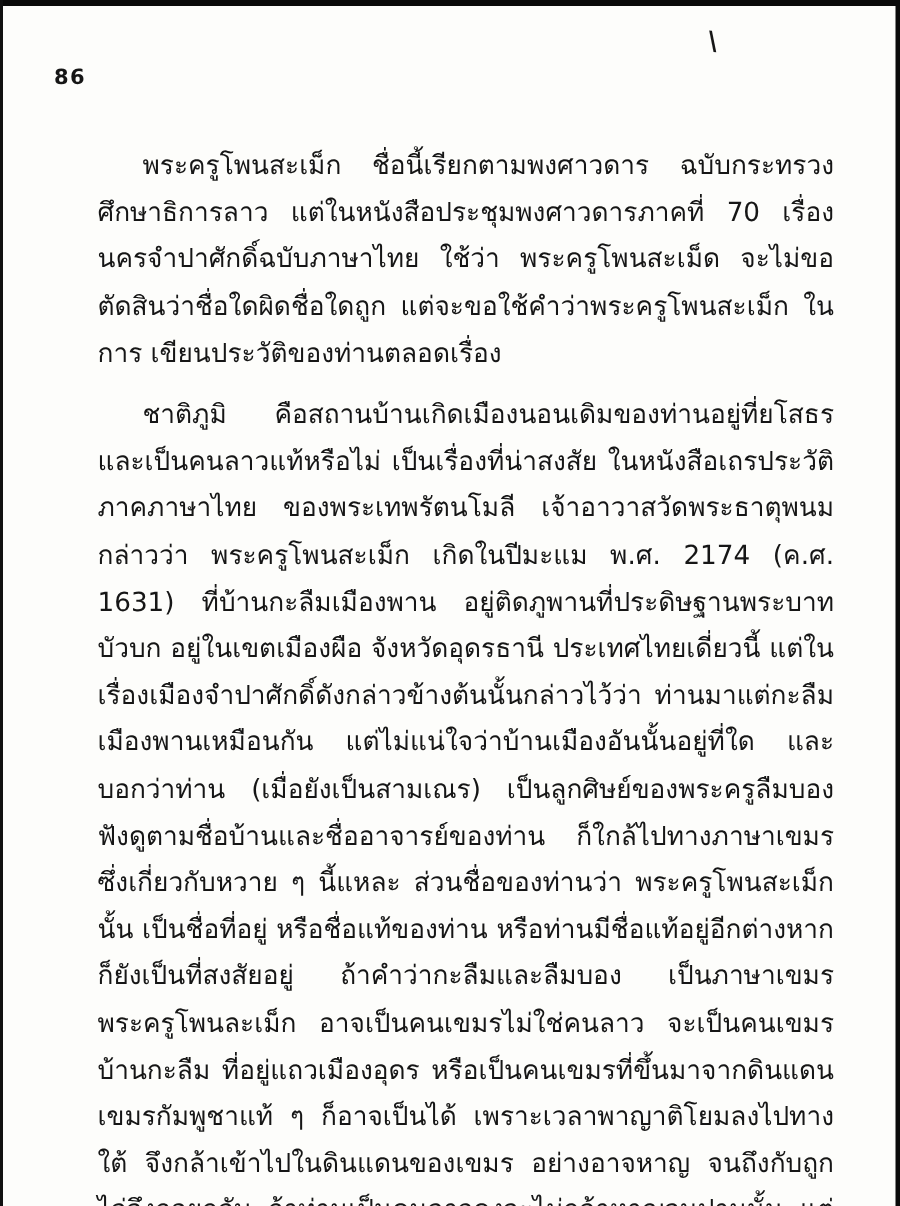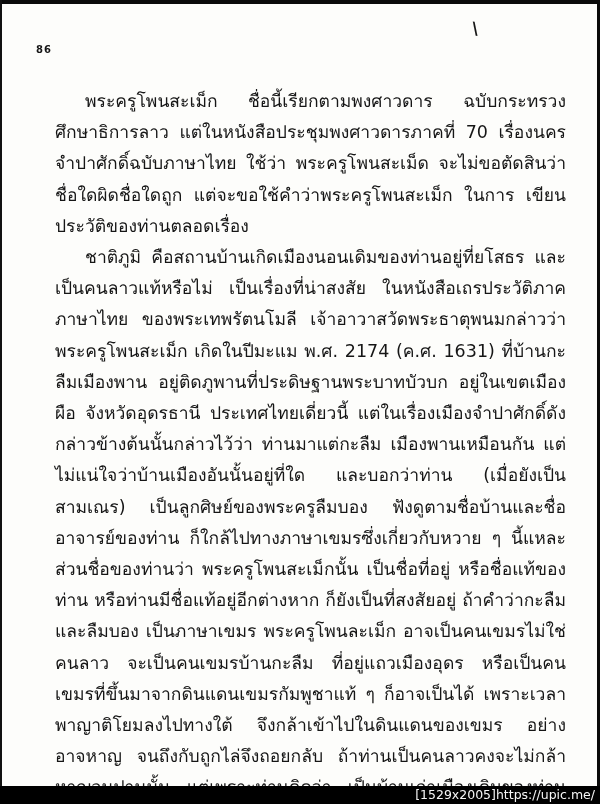--- a/index.html
+++ b/index.html
@@ -18,34 +18,34 @@
   .frame-left {
     position: absolute; top: 0; left: 0;
     width: 2px; height: 100%; background: #111;
   }
   .frame-right {
     position: absolute; top: 0; right: 0;
     width: 3px; height: 100%; background: #0a0a0a;
   }
   .page-number {
     position: absolute; left: 36px; top: 44px;
-    font-size: 10px; font-weight: bold; color: #161616;
+    font-size: 14px; font-weight: bold; color: #161616;
     letter-spacing: 1px;
   }
   .stray-mark {
     position: absolute; left: 472px; top: 18px;
     font-size: 17px; font-weight: bold; color: #161616;
     transform: rotate(6deg);
   }
   .text-body {
     position: absolute; left: 55px; top: 86px;
     width: 511px; color: #161616;
   }
   .text-body p {
-    margin: 0;
+    margin: 10px;
     font-size: 17.5px;
     line-height: 31.2px;
     text-align: justify;
     text-indent: 30px;
     color: #161616;
   }
   .text-body p b { font-weight: normal; }
   .bottom-bar {
     position: absolute; left: 0; bottom: 0;
     width: 100%; height: 18px; background: #000;
@@ -69,16 +69,13 @@
   <div class="frame-right"></div>
 
   <div class="page-number">86</div>
   <div class="stray-mark">\</div>
 
   <div class="text-body">
       <p>พระครูโพนสะเม็ก ชื่อนี้เรียกตามพงศาวดาร ฉบับกระทรวงศึกษาธิการลาว แต่ในหนังสือประชุมพงศาวดารภาคที่ 70 เรื่องนครจำปาศักดิ์ฉบับภาษาไทย ใช้ว่า พระครูโพนสะเม็ด จะไม่ขอตัดสินว่าชื่อใดผิดชื่อใดถูก แต่จะขอใช้คำว่าพระครูโพนสะเม็ก ในการ เขียนประวัติของท่านตลอดเรื่อง</p>
       <p><b>ชาติภูมิ</b> คือสถานบ้านเกิดเมืองนอนเดิมของท่านอยู่ที่ยโสธร และเป็นคนลาวแท้หรือไม่ เป็นเรื่องที่น่าสงสัย ในหนังสือเถรประวัติภาคภาษาไทย ของพระเทพรัตนโมลี เจ้าอาวาสวัดพระธาตุพนมกล่าวว่า พระครูโพนสะเม็ก เกิดในปีมะแม พ.ศ. 2174 (ค.ศ. 1631) ที่บ้านกะลืมเมืองพาน อยู่ติดภูพานที่ประดิษฐานพระบาทบัวบก อยู่ในเขตเมืองผือ จังหวัดอุดรธานี ประเทศไทยเดี่ยวนี้ แต่ในเรื่องเมืองจำปาศักดิ์ดังกล่าวข้างต้นนั้นกล่าวไว้ว่า ท่านมาแต่กะลืม เมืองพานเหมือนกัน แต่ไม่แน่ใจว่าบ้านเมืองอันนั้นอยู่ที่ใด และบอกว่าท่าน (เมื่อยังเป็นสามเณร) เป็นลูกศิษย์ของพระครูลืมบอง ฟังดูตามชื่อบ้านและชื่ออาจารย์ของท่าน ก็ใกล้ไปทางภาษาเขมรซึ่งเกี่ยวกับหวาย ๆ นี้แหละ ส่วนชื่อของท่านว่า พระครูโพนสะเม็กนั้น เป็นชื่อที่อยู่ หรือชื่อแท้ของท่าน หรือท่านมีชื่อแท้อยู่อีกต่างหาก ก็ยังเป็นที่สงสัยอยู่ ถ้าคำว่ากะลืมและลืมบอง เป็นภาษาเขมร พระครูโพนละเม็ก อาจเป็นคนเขมรไม่ใช่คนลาว จะเป็นคนเขมรบ้านกะลืม ที่อยู่แถวเมืองอุดร หรือเป็นคนเขมรที่ขึ้นมาจากดินแดนเขมรกัมพูชาแท้ ๆ ก็อาจเป็นได้ เพราะเวลาพาญาติโยมลงไปทางใต้ จึงกล้าเข้าไปในดินแดนของเขมร อย่างอาจหาญ จนถึงกับถูกไล่จึงถอยกลับ ถ้าท่านเป็นคนลาวคงจะไม่กล้าหาญจนปานนั้น แต่เพราะท่านคิดว่า เป็นบ้านเก่าเมืองเดิมของท่าน จึงทำไปอย่างนั้น ก็อาจเป็นได้</p>
     </div>
 
-  <div class="bottom-bar">
-    <span class="watermark">[1529x2005]https://upic.me/</span>
-  </div>
 </div>
 
 </body></html>

